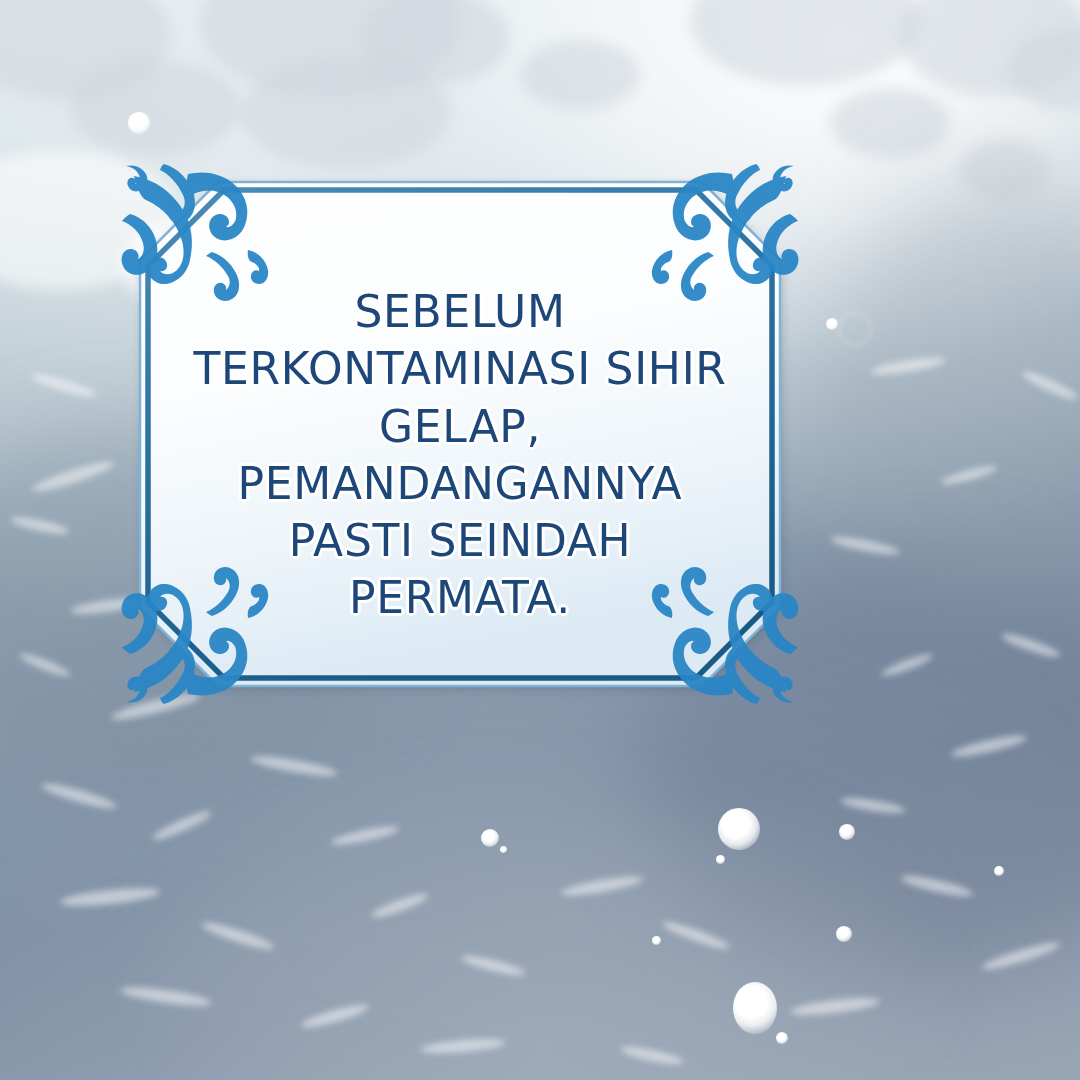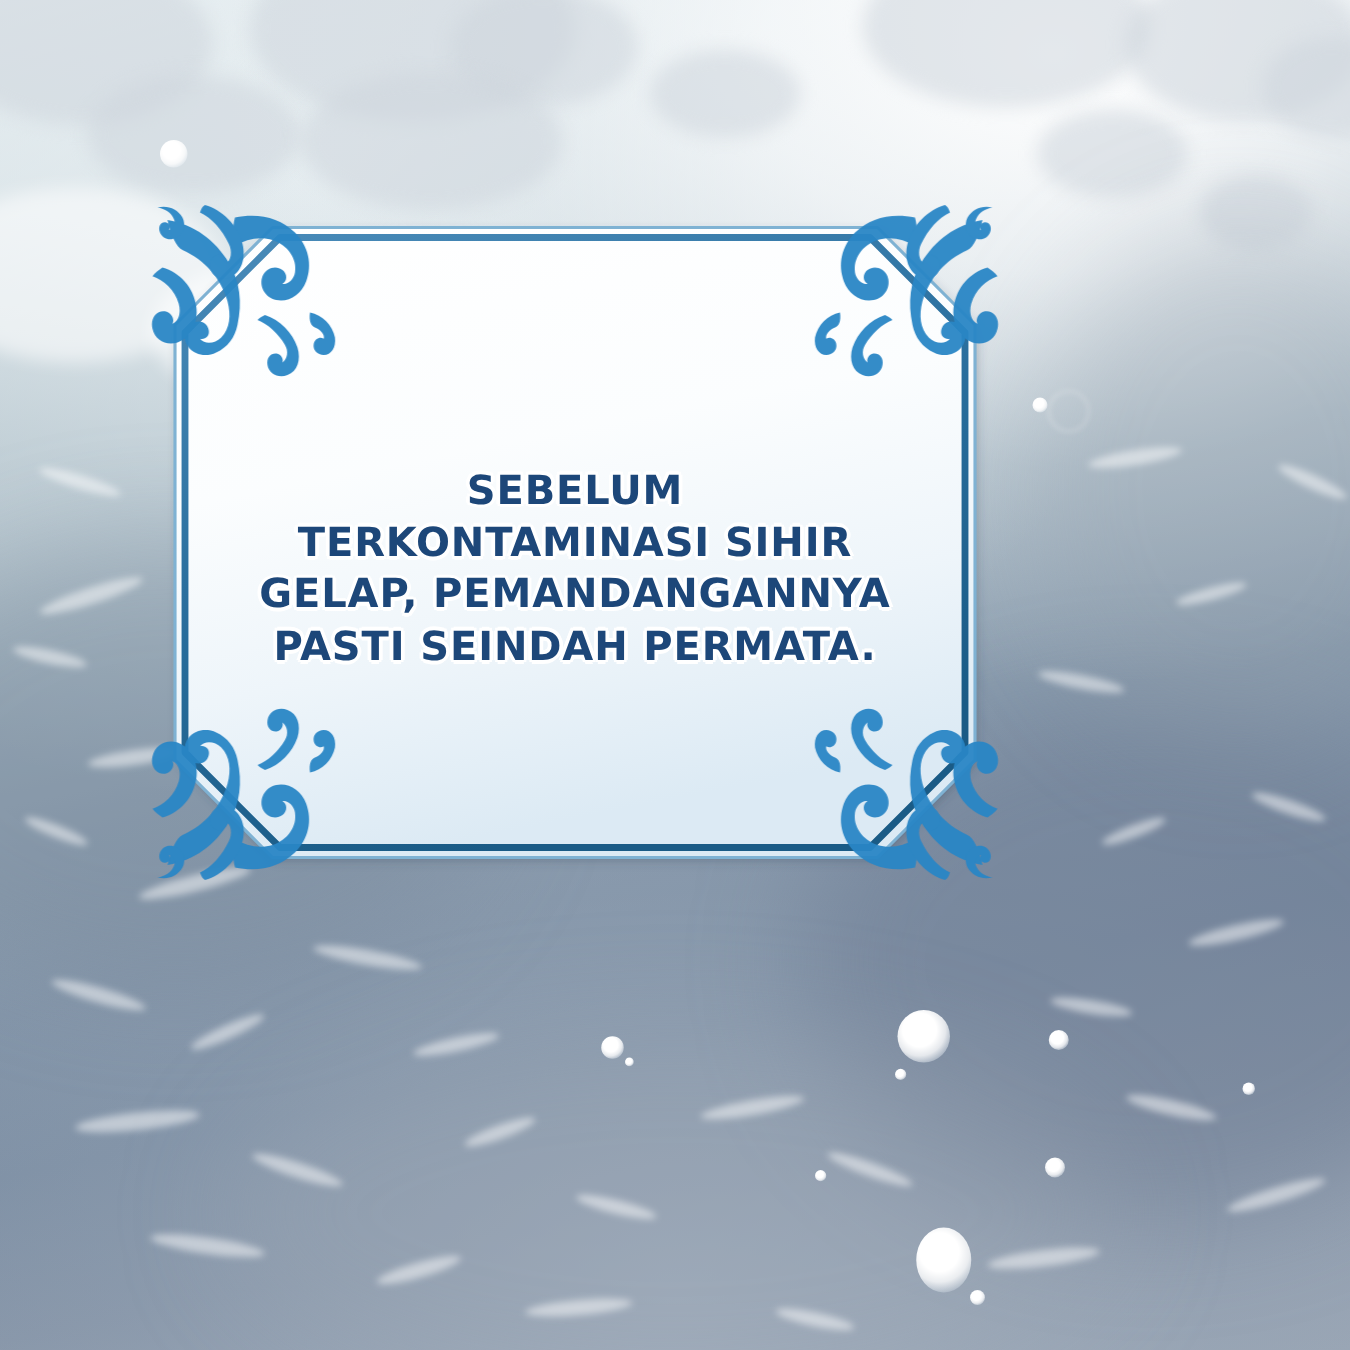--- a/index.html
+++ b/index.html
@@ -79,22 +79,22 @@
   #panel-svg { position:absolute; inset:0; width:100%; height:100%; overflow:visible; }
 
   
   #panel-text {
     position:absolute;
     left:50%; top:54%;
     transform:translate(-50%,-50%);
     width:560px;
     text-align:center;
     font-family:"DejaVu Sans", sans-serif;
-    font-weight:700;
-    font-size:32px;
+    font-weight:400;
+    font-size:44px;
     line-height:1.30;
     letter-spacing:0.7px;
     color:#1d4779;
     text-transform:uppercase;
     text-shadow:
        0 0  4px #ffffff,
        1px 1px 0 #ffffff, -1px 1px 0 #ffffff,
        1px -1px 0 #ffffff, -1px -1px 0 #ffffff,
        2px 2px 0 #ffffff, -2px 2px 0 #ffffff,
        2px -2px 0 #ffffff, -2px -2px 0 #ffffff,

